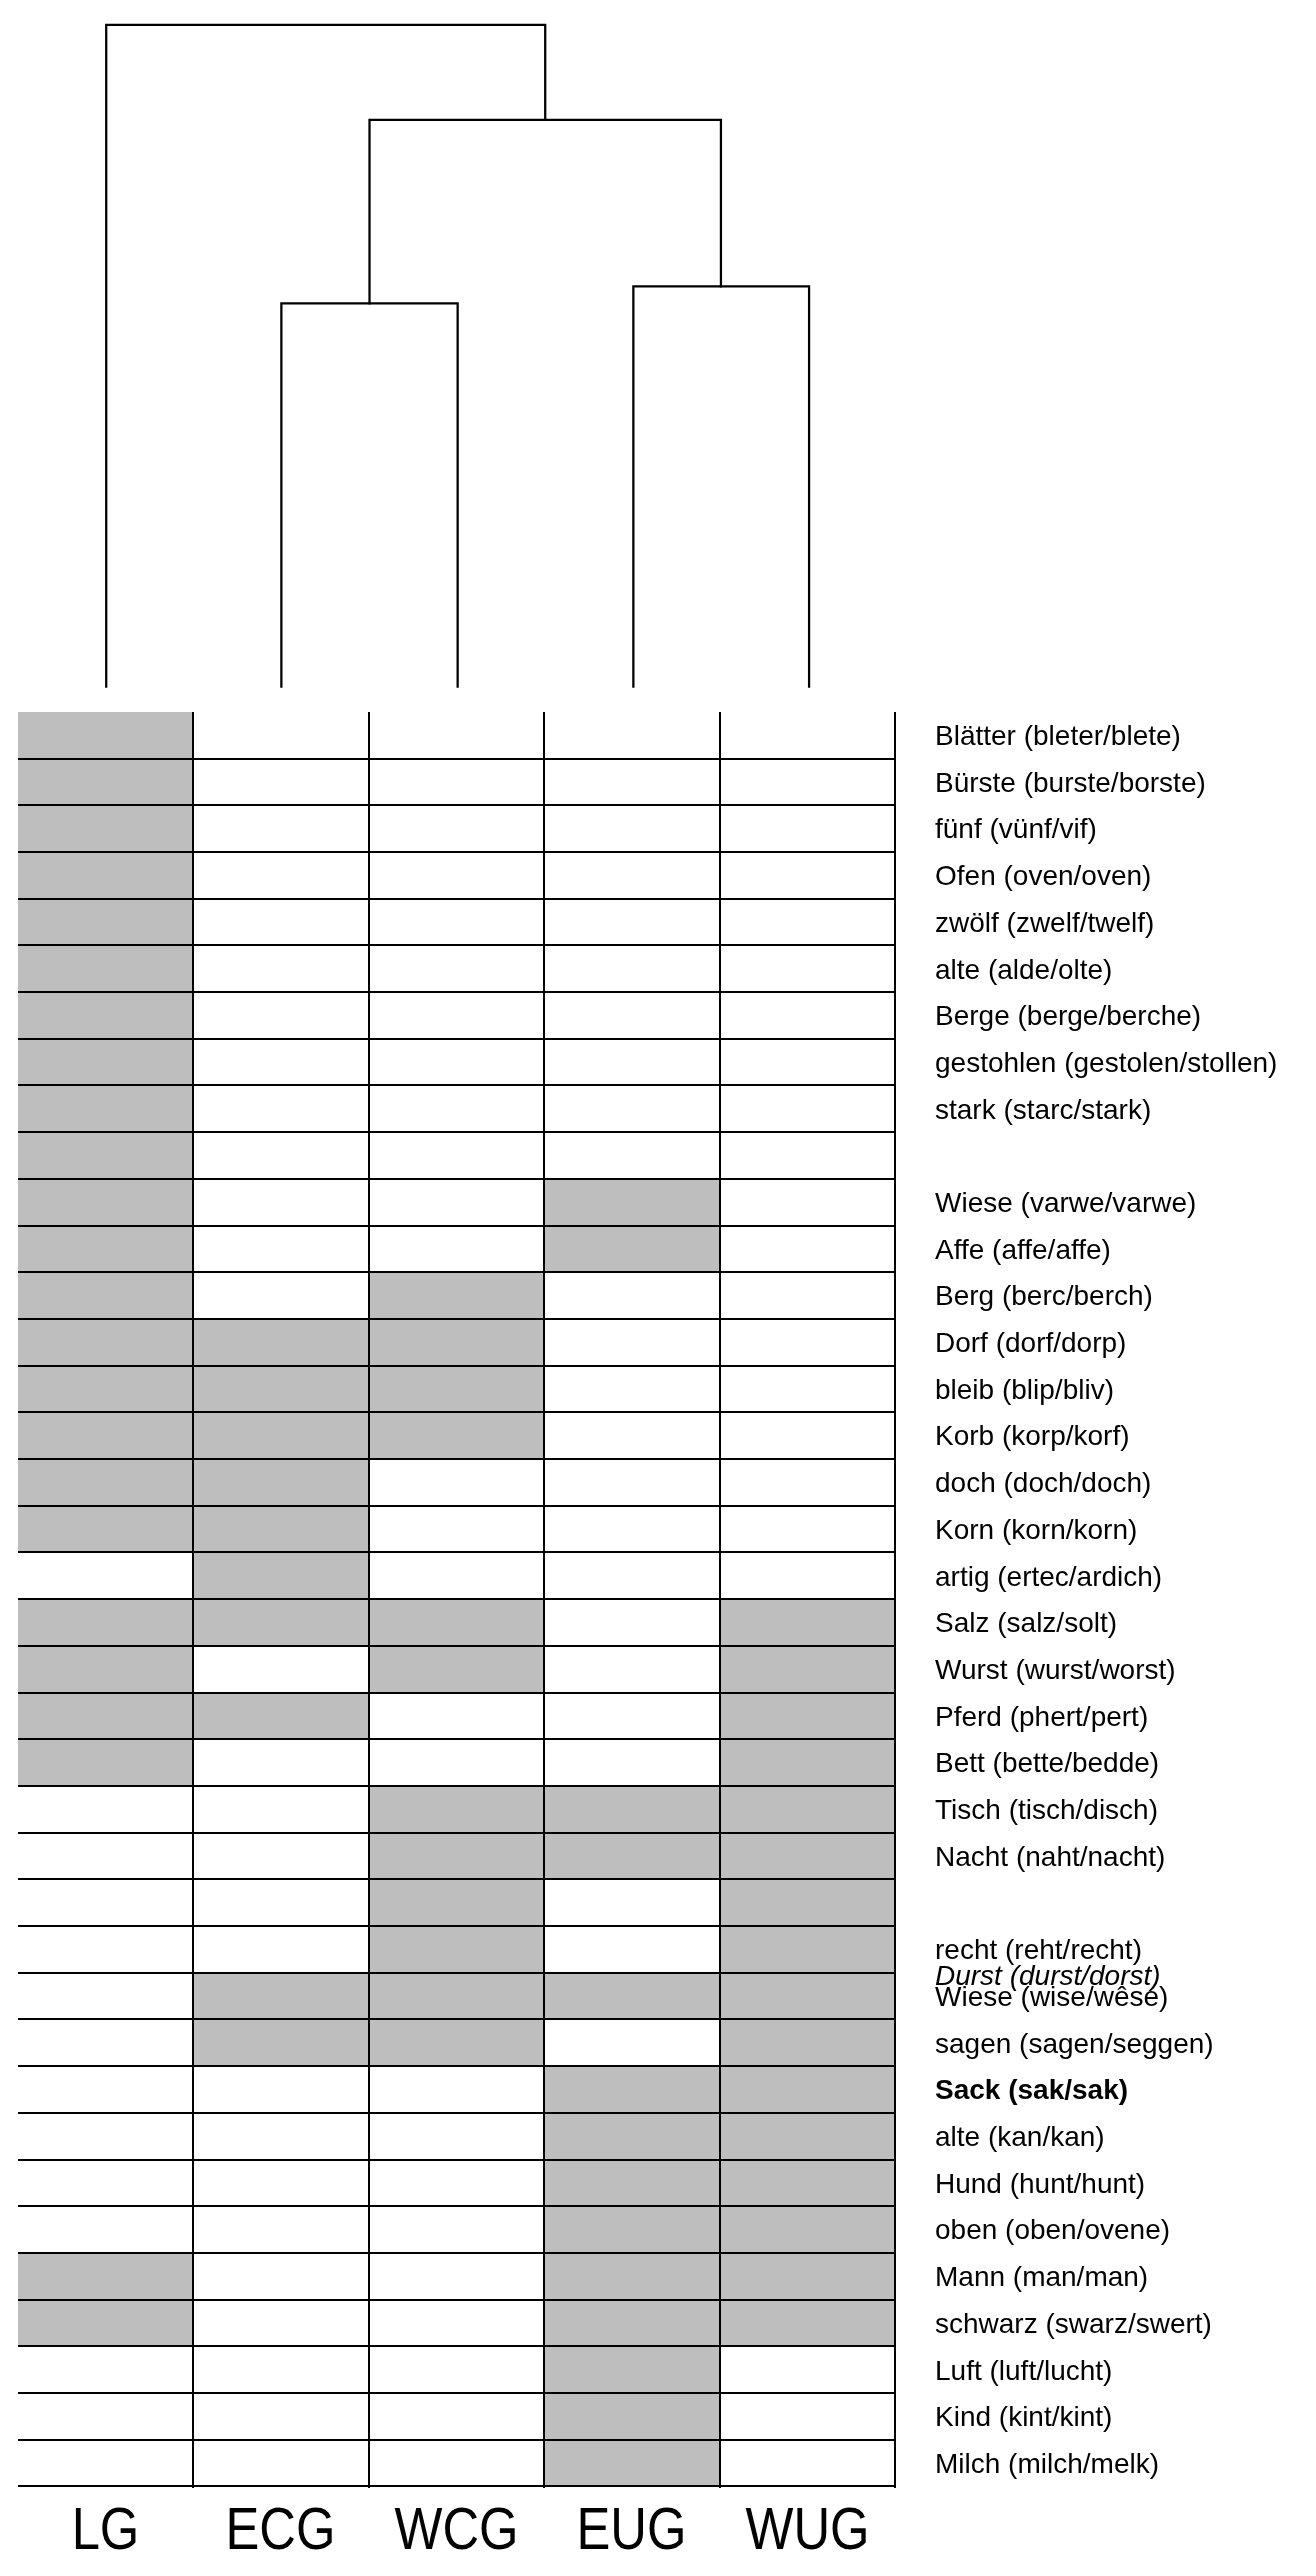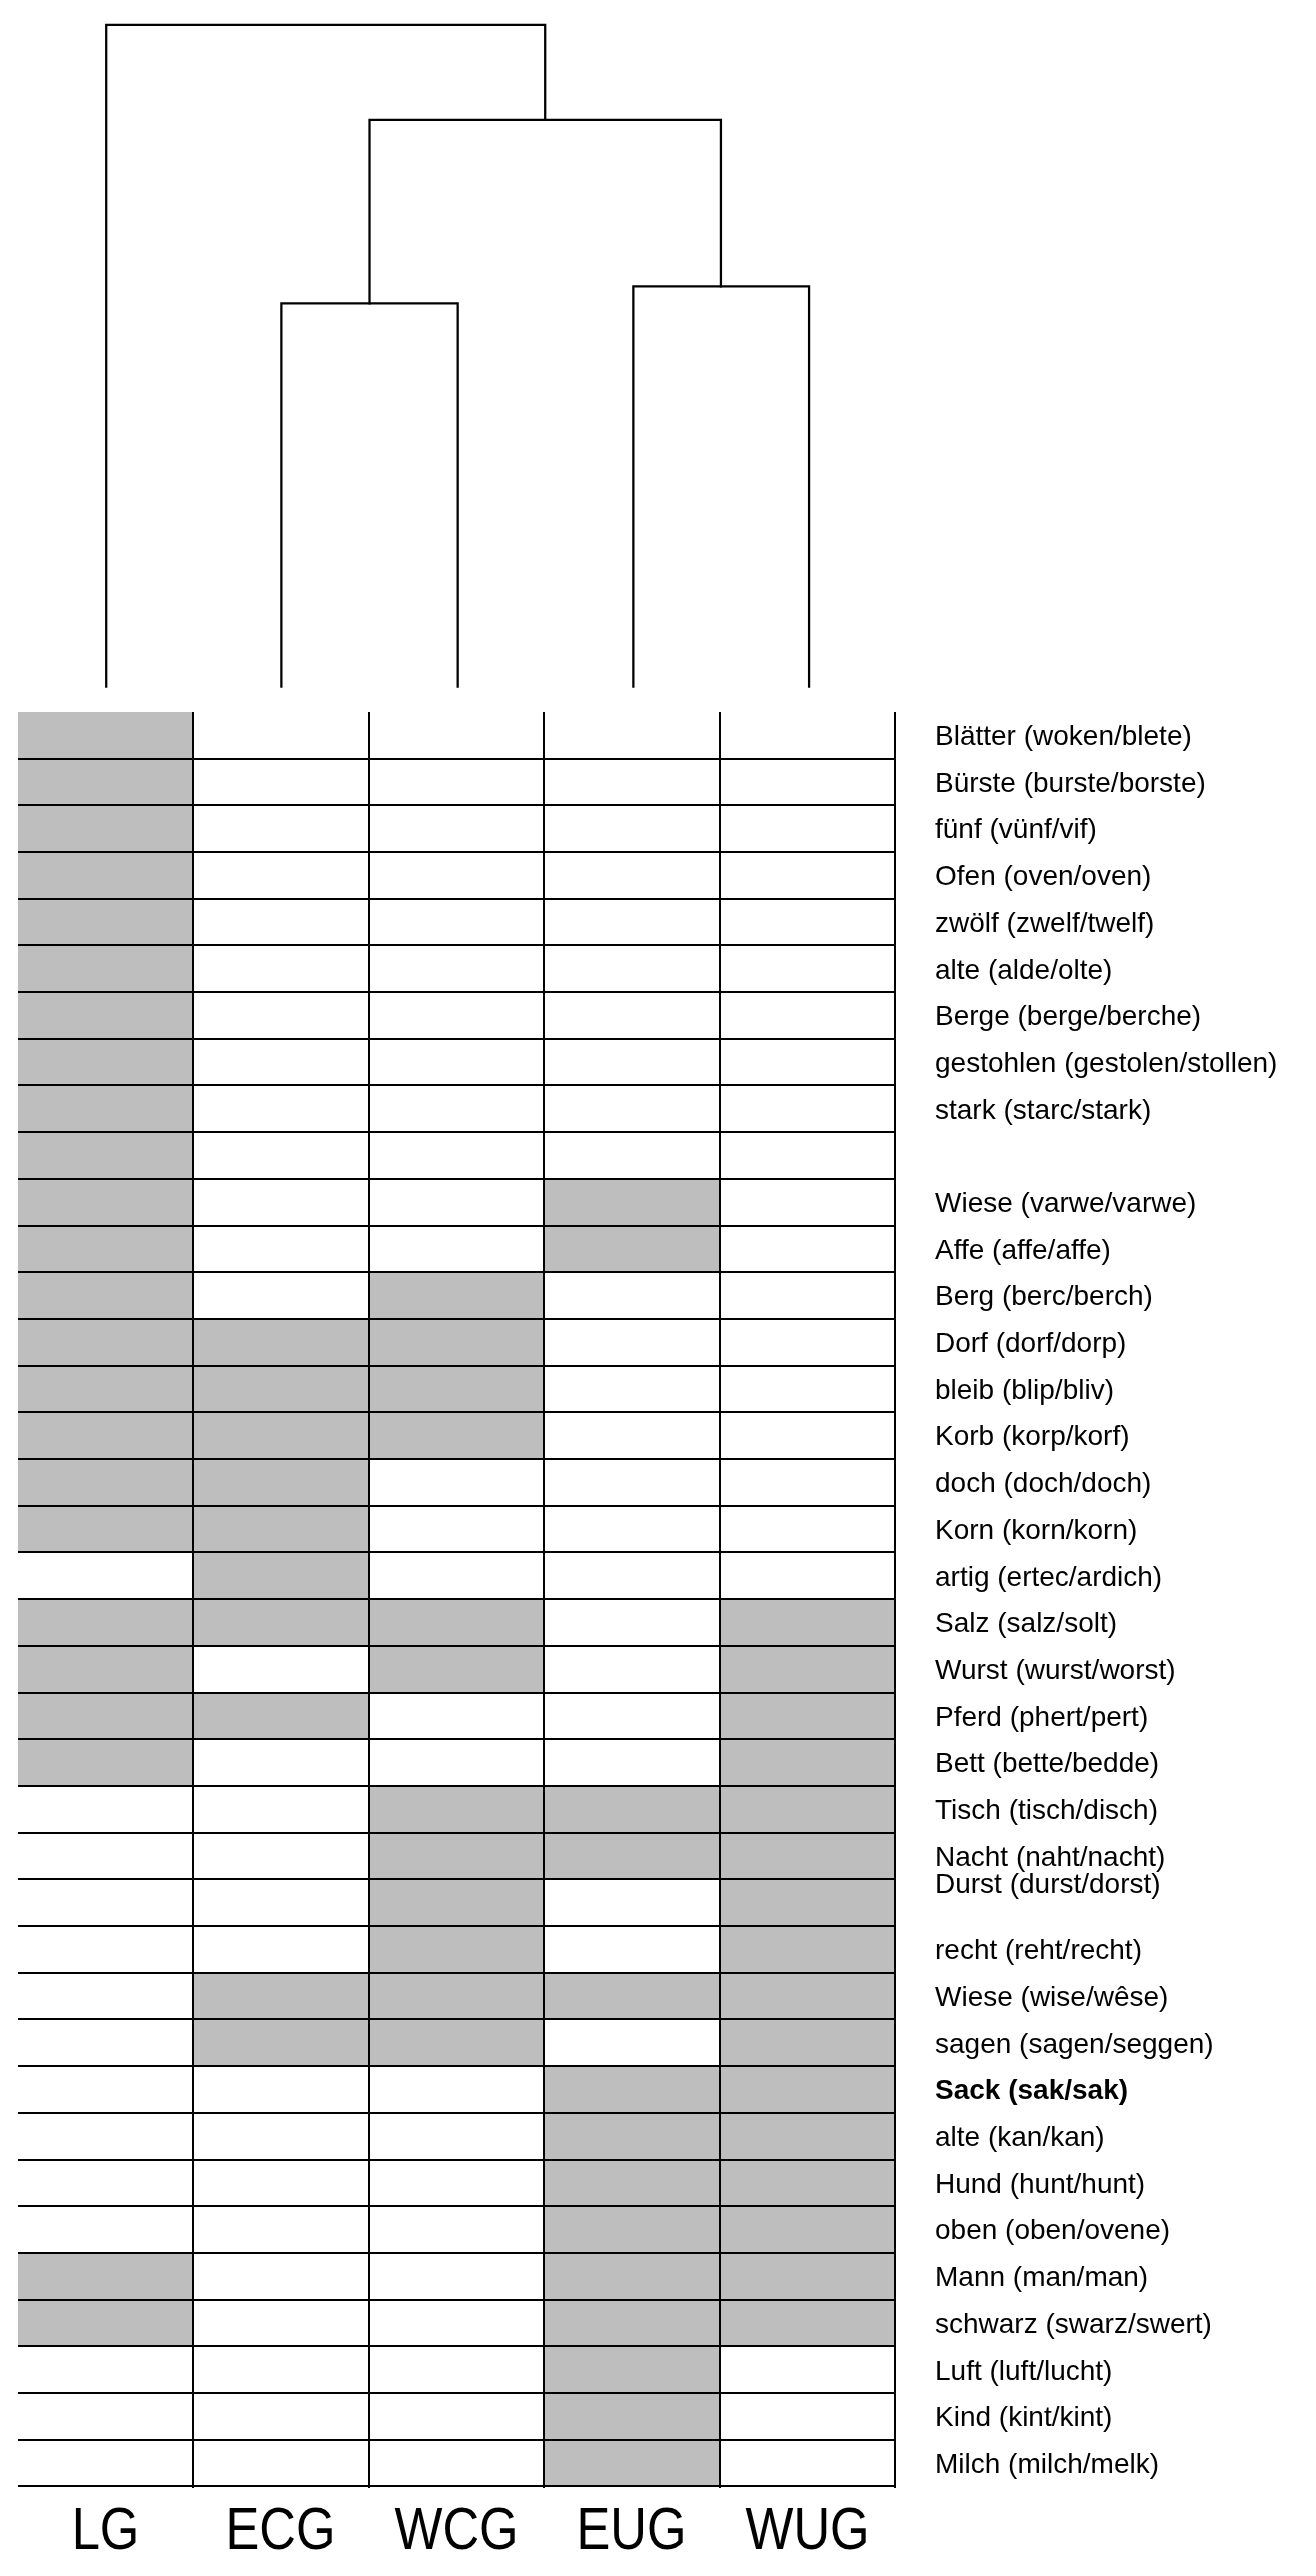--- a/index.html
+++ b/index.html
@@ -331,21 +331,21 @@
       <div class="hline" style="left: 0px; width: 877px; top: 1727px;"></div>
       <div class="hline" style="left: 0px; width: 877px; top: 1773px;"></div>
       <div class="vline" style="top: 0px; height: 1776px; left: 174px;"></div>
       <div class="vline" style="top: 0px; height: 1776px; left: 350px;"></div>
       <div class="vline" style="top: 0px; height: 1776px; left: 525px;"></div>
       <div class="vline" style="top: 0px; height: 1776px; left: 701px;"></div>
       <div class="vline" style="top: 0px; height: 1776px; left: 876px;"></div>
     </div>
 
   <div id="row-labels">
-      <div class="row-label" style="top: 0px;">Blätter (woken/blete)</div>
+      <div class="row-label" style="top: 0px;">Blätter (bleter/blete)</div>
       <div class="row-label" style="top: 47px;">Bürste (burste/borste)</div>
       <div class="row-label" style="top: 93px;">fünf (vünf/vif)</div>
       <div class="row-label" style="top: 140px;">Ofen (oven/oven)</div>
       <div class="row-label" style="top: 187px;">zwölf (zwelf/twelf)</div>
       <div class="row-label" style="top: 234px;">alte (alde/olte)</div>
       <div class="row-label" style="top: 280px;">Berge (berge/berche)</div>
       <div class="row-label" style="top: 327px;">gestohlen (gestolen/stollen)</div>
       <div class="row-label" style="top: 374px;">stark (starc/stark)</div>
       <div class="row-label" style="top: 467px;">Wiese (varwe/varwe)</div>
       <div class="row-label" style="top: 514px;">Affe (affe/affe)</div>
@@ -355,21 +355,21 @@
       <div class="row-label" style="top: 700px;">Korb (korp/korf)</div>
       <div class="row-label" style="top: 747px;">doch (doch/doch)</div>
       <div class="row-label" style="top: 794px;">Korn (korn/korn)</div>
       <div class="row-label" style="top: 841px;">artig (ertec/ardich)</div>
       <div class="row-label" style="top: 887px;">Salz (salz/solt)</div>
       <div class="row-label" style="top: 934px;">Wurst (wurst/worst)</div>
       <div class="row-label" style="top: 981px;">Pferd (phert/pert)</div>
       <div class="row-label" style="top: 1027px;">Bett (bette/bedde)</div>
       <div class="row-label" style="top: 1074px;">Tisch (tisch/disch)</div>
       <div class="row-label" style="top: 1121px;">Nacht (naht/nacht)</div>
-      <div class="row-label" style="top: 1148px;">Durst (durst/dorst)</div>
+      <div class="row-label" style="top: 1240px; font-style: italic;">Durst (durst/dorst)</div>
       <div class="row-label" style="top: 1214px;">recht (reht/recht)</div>
       <div class="row-label" style="top: 1261px;">Wiese (wise/wêse)</div>
       <div class="row-label" style="top: 1308px; text-align: right;">sagen (sagen/seggen)</div>
       <div class="row-label" style="top: 1354px; font-weight: bold;">Sack (sak/sak)</div>
       <div class="row-label" style="top: 1401px;">alte (kan/kan)</div>
       <div class="row-label" style="top: 1448px;">Hund (hunt/hunt)</div>
       <div class="row-label" style="top: 1494px;">oben (oben/ovene)</div>
       <div class="row-label" style="top: 1541px;">Mann (man/man)</div>
       <div class="row-label" style="top: 1588px;">schwarz (swarz/swert)</div>
       <div class="row-label" style="top: 1635px;">Luft (luft/lucht)</div>

